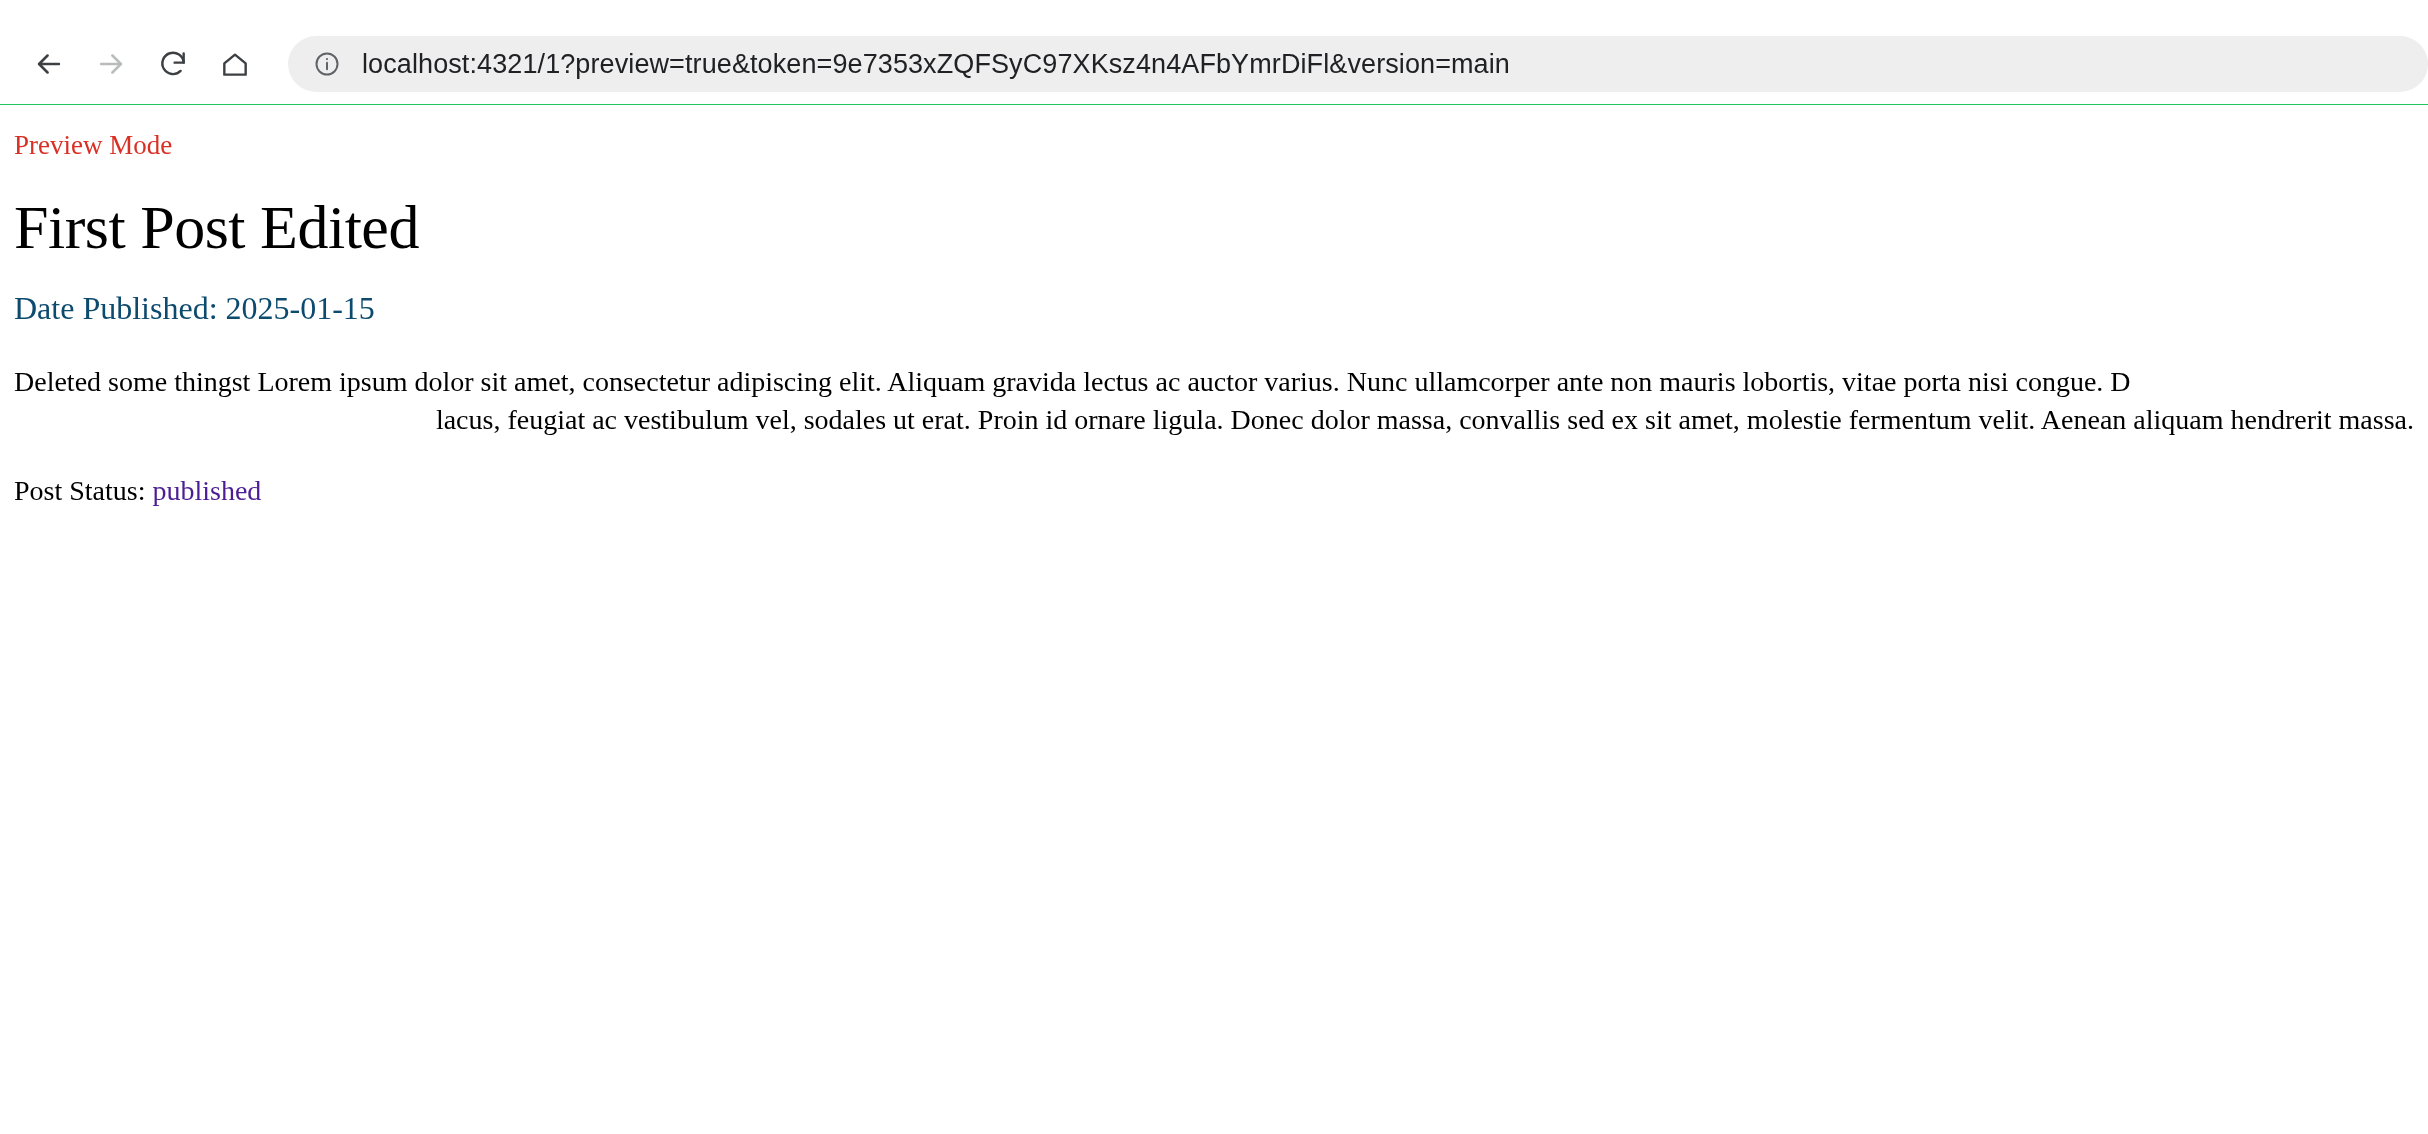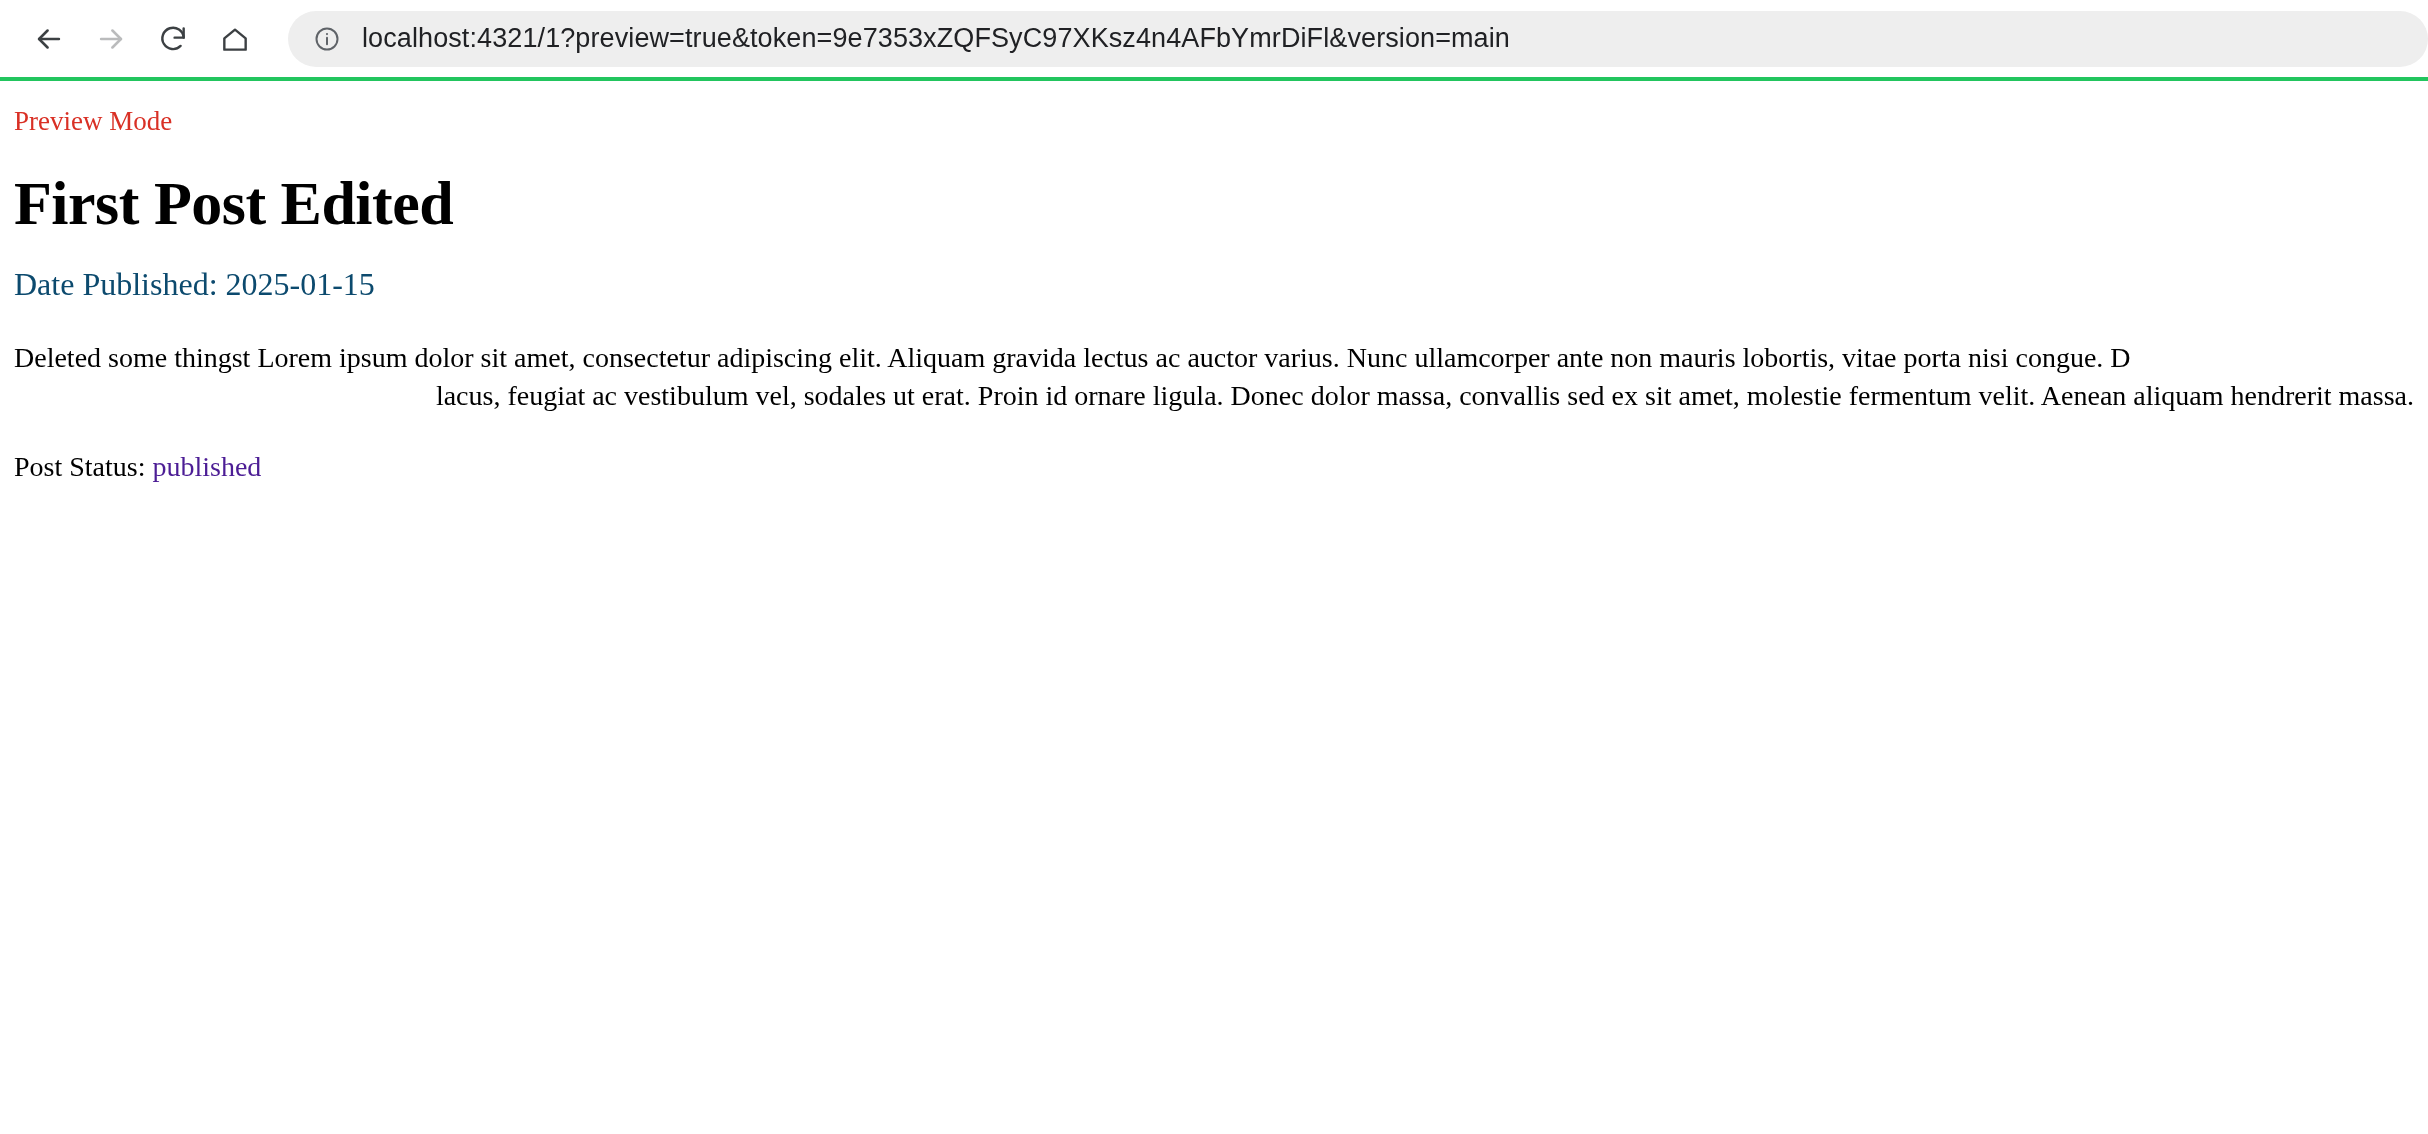--- a/index.html
+++ b/index.html
@@ -11,25 +11,26 @@
     width: 2428px;
     height: 1134px;
     overflow: hidden;
     font-family: "Liberation Serif", serif;
   }
 
   
   .browser-chrome {
     height: 81px;
     background: #ffffff;
-    border-bottom: 4px solid #22c55e;
+    border-bottom: 1px solid #22c55e;
     display: flex;
     align-items: center;
     padding: 0 0 0 18px;
     box-sizing: border-box;
+    margin-top: 24px;
   }
   .nav-btn {
     width: 62px;
     height: 62px;
     display: flex;
     align-items: center;
     justify-content: center;
     border-radius: 50%;
     flex: 0 0 auto;
   }
@@ -79,21 +80,21 @@
   }
   .preview-mode {
     color: #d93025;
     font-size: 27px;
     font-family: "Liberation Serif", serif;
     margin: 0 0 6px 0;
     line-height: 1.4;
   }
   h1.post-title {
     font-size: 62px;
-    font-weight: bold;
+    font-weight: normal;
     margin: 30px 0 28px 0;
     line-height: 1.05;
     letter-spacing: -0.5px;
     color: #000000;
   }
   .meta-line {
     font-size: 32px;
     margin: 0 0 34px 0;
     line-height: 1.3;
     color: #0c4a6e;

